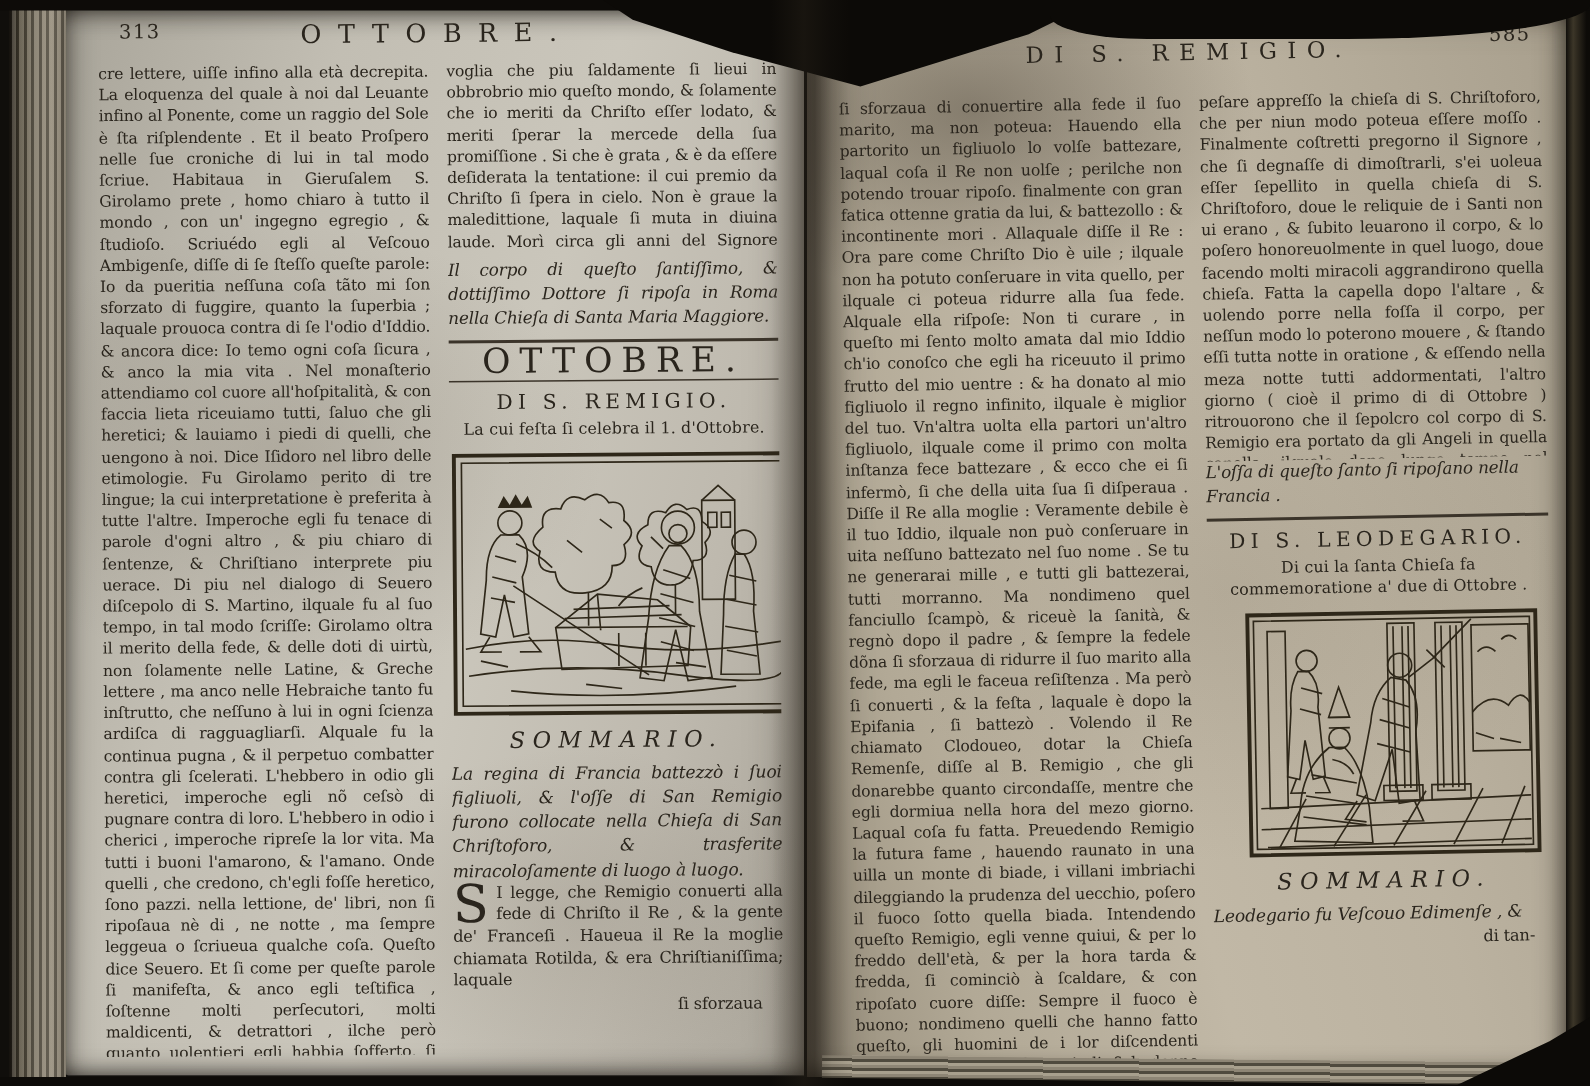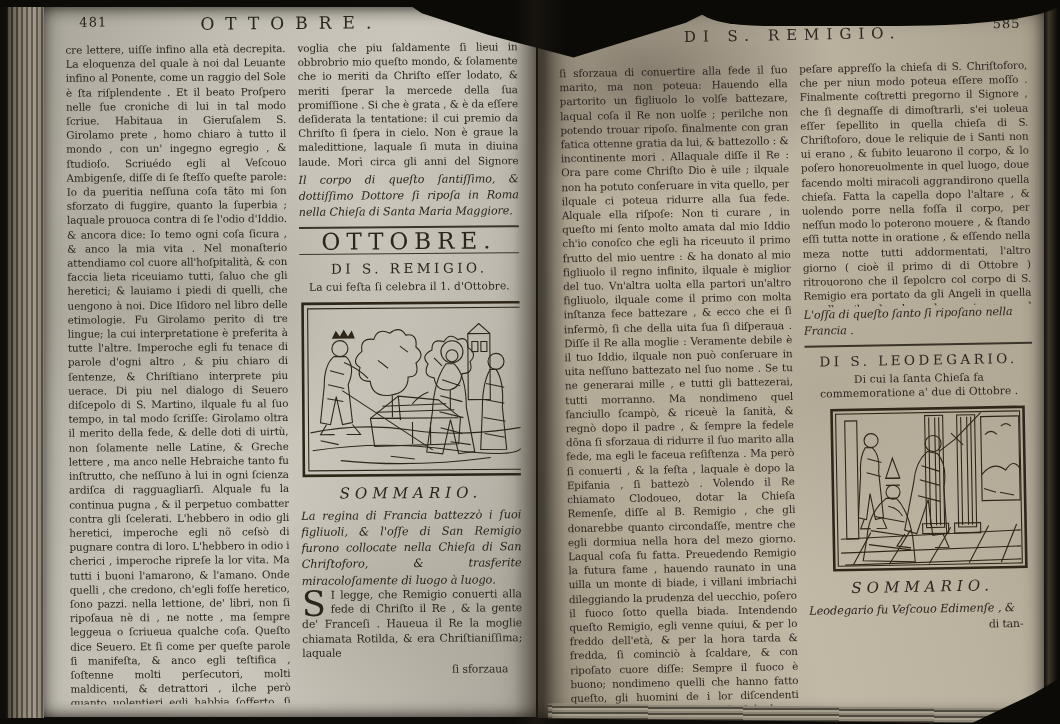--- a/index.html
+++ b/index.html
@@ -85,21 +85,21 @@
 </head>
 <body>
 
 <div class="scene">
   <div class="edge-left"></div>
   <div class="edge-right"></div>
 
   <div class="page page-left">
     <div class="page-inner">
       <div class="running-head">
-        <span class="folio folio-left">481</span>
+        <span class="folio folio-left">313</span>
         <span class="running-title">OTTOBRE.</span>
       </div>
       <div class="cols">
         <div class="col clip-tall">
           <p>cre lettere, uiſſe infino alla età decrepita. La eloquenza del quale à noi dal Leuante infino al Ponente, come un raggio del Sole è ſta riſplendente . Et il beato Proſpero nelle ſue croniche di lui in tal modo ſcriue. Habitaua in Gieruſalem S. Girolamo prete , homo chiaro à tutto il mondo , con un' ingegno egregio , &amp; ſtudioſo. Scriuédo egli al Veſcouo Ambigenſe, diſſe di ſe ſteſſo queſte parole: Io da pueritia neſſuna coſa tãto mi ſon sforzato di fuggire, quanto la ſuperbia ; laquale prouoca contra di ſe l'odio d'Iddio. &amp; ancora dice: Io temo ogni coſa ſicura , &amp; anco la mia vita . Nel monaſterio attendiamo col cuore all'hoſpitalità, &amp; con faccia lieta riceuiamo tutti, ſaluo che gli heretici; &amp; lauiamo i piedi di quelli, che uengono à noi. Dice Iſidoro nel libro delle etimologie. Fu Girolamo perito di tre lingue; la cui interpretatione è preferita à tutte l'altre. Imperoche egli fu tenace di parole d'ogni altro , &amp; piu chiaro di ſentenze, &amp; Chriſtiano interprete piu uerace. Di piu nel dialogo di Seuero diſcepolo di S. Martino, ilquale fu al ſuo tempo, in tal modo ſcriſſe: Girolamo oltra il merito della fede, &amp; delle doti di uirtù, non ſolamente nelle Latine, &amp; Greche lettere , ma anco nelle Hebraiche tanto fu inſtrutto, che neſſuno à lui in ogni ſcienza ardiſca di ragguagliarſi. Alquale fu la continua pugna , &amp; il perpetuo combatter contra gli ſcelerati. L'hebbero in odio gli heretici, imperoche egli nõ ceſsò di pugnare contra di loro. L'hebbero in odio i cherici , imperoche ripreſe la lor vita. Ma tutti i buoni l'amarono, &amp; l'amano. Onde quelli , che credono, ch'egli foſſe heretico, ſono pazzi. nella lettione, de' libri, non ſi ripoſaua nè di , ne notte , ma ſempre leggeua o ſcriueua qualche coſa. Queſto dice Seuero. Et ſi come per queſte parole ſi manifeſta, &amp; anco egli teſtifica , ſoſtenne molti perſecutori, molti maldicenti, &amp; detrattori , ilche però quanto uolentieri egli habbia ſofferto, ſi dimoſtra in quello , che dice nell'epiſtola mandata ad Aſſella. Io riferiſco gratia à Dio , che ſono fatto degno di quello , che il mondo ha hauuto in odio . Ma io sò che ſi peruiene al regno per infamia, &amp; buona fama . Di piu dice: Iddio uoglia che per il nome, &amp; per la giuſtitia del mio Signore tutta la turba de gl'infedeli mi perſeguiti. Iddio</p>
         </div>
         <div class="col col2-left">
           <div class="clip-intro">
             <p>voglia che piu ſaldamente ſi lieui in obbrobrio mio queſto mondo, &amp; ſolamente che io meriti da Chriſto eſſer lodato, &amp; meriti ſperar la mercede della ſua promiſſione . Si che è grata , &amp; è da eſſere deſiderata la tentatione: il cui premio da Chriſto ſi ſpera in cielo. Non è graue la maledittione, laquale ſi muta in diuina laude. Morì circa gli anni del Signore quattrocento .</p>
           </div>

